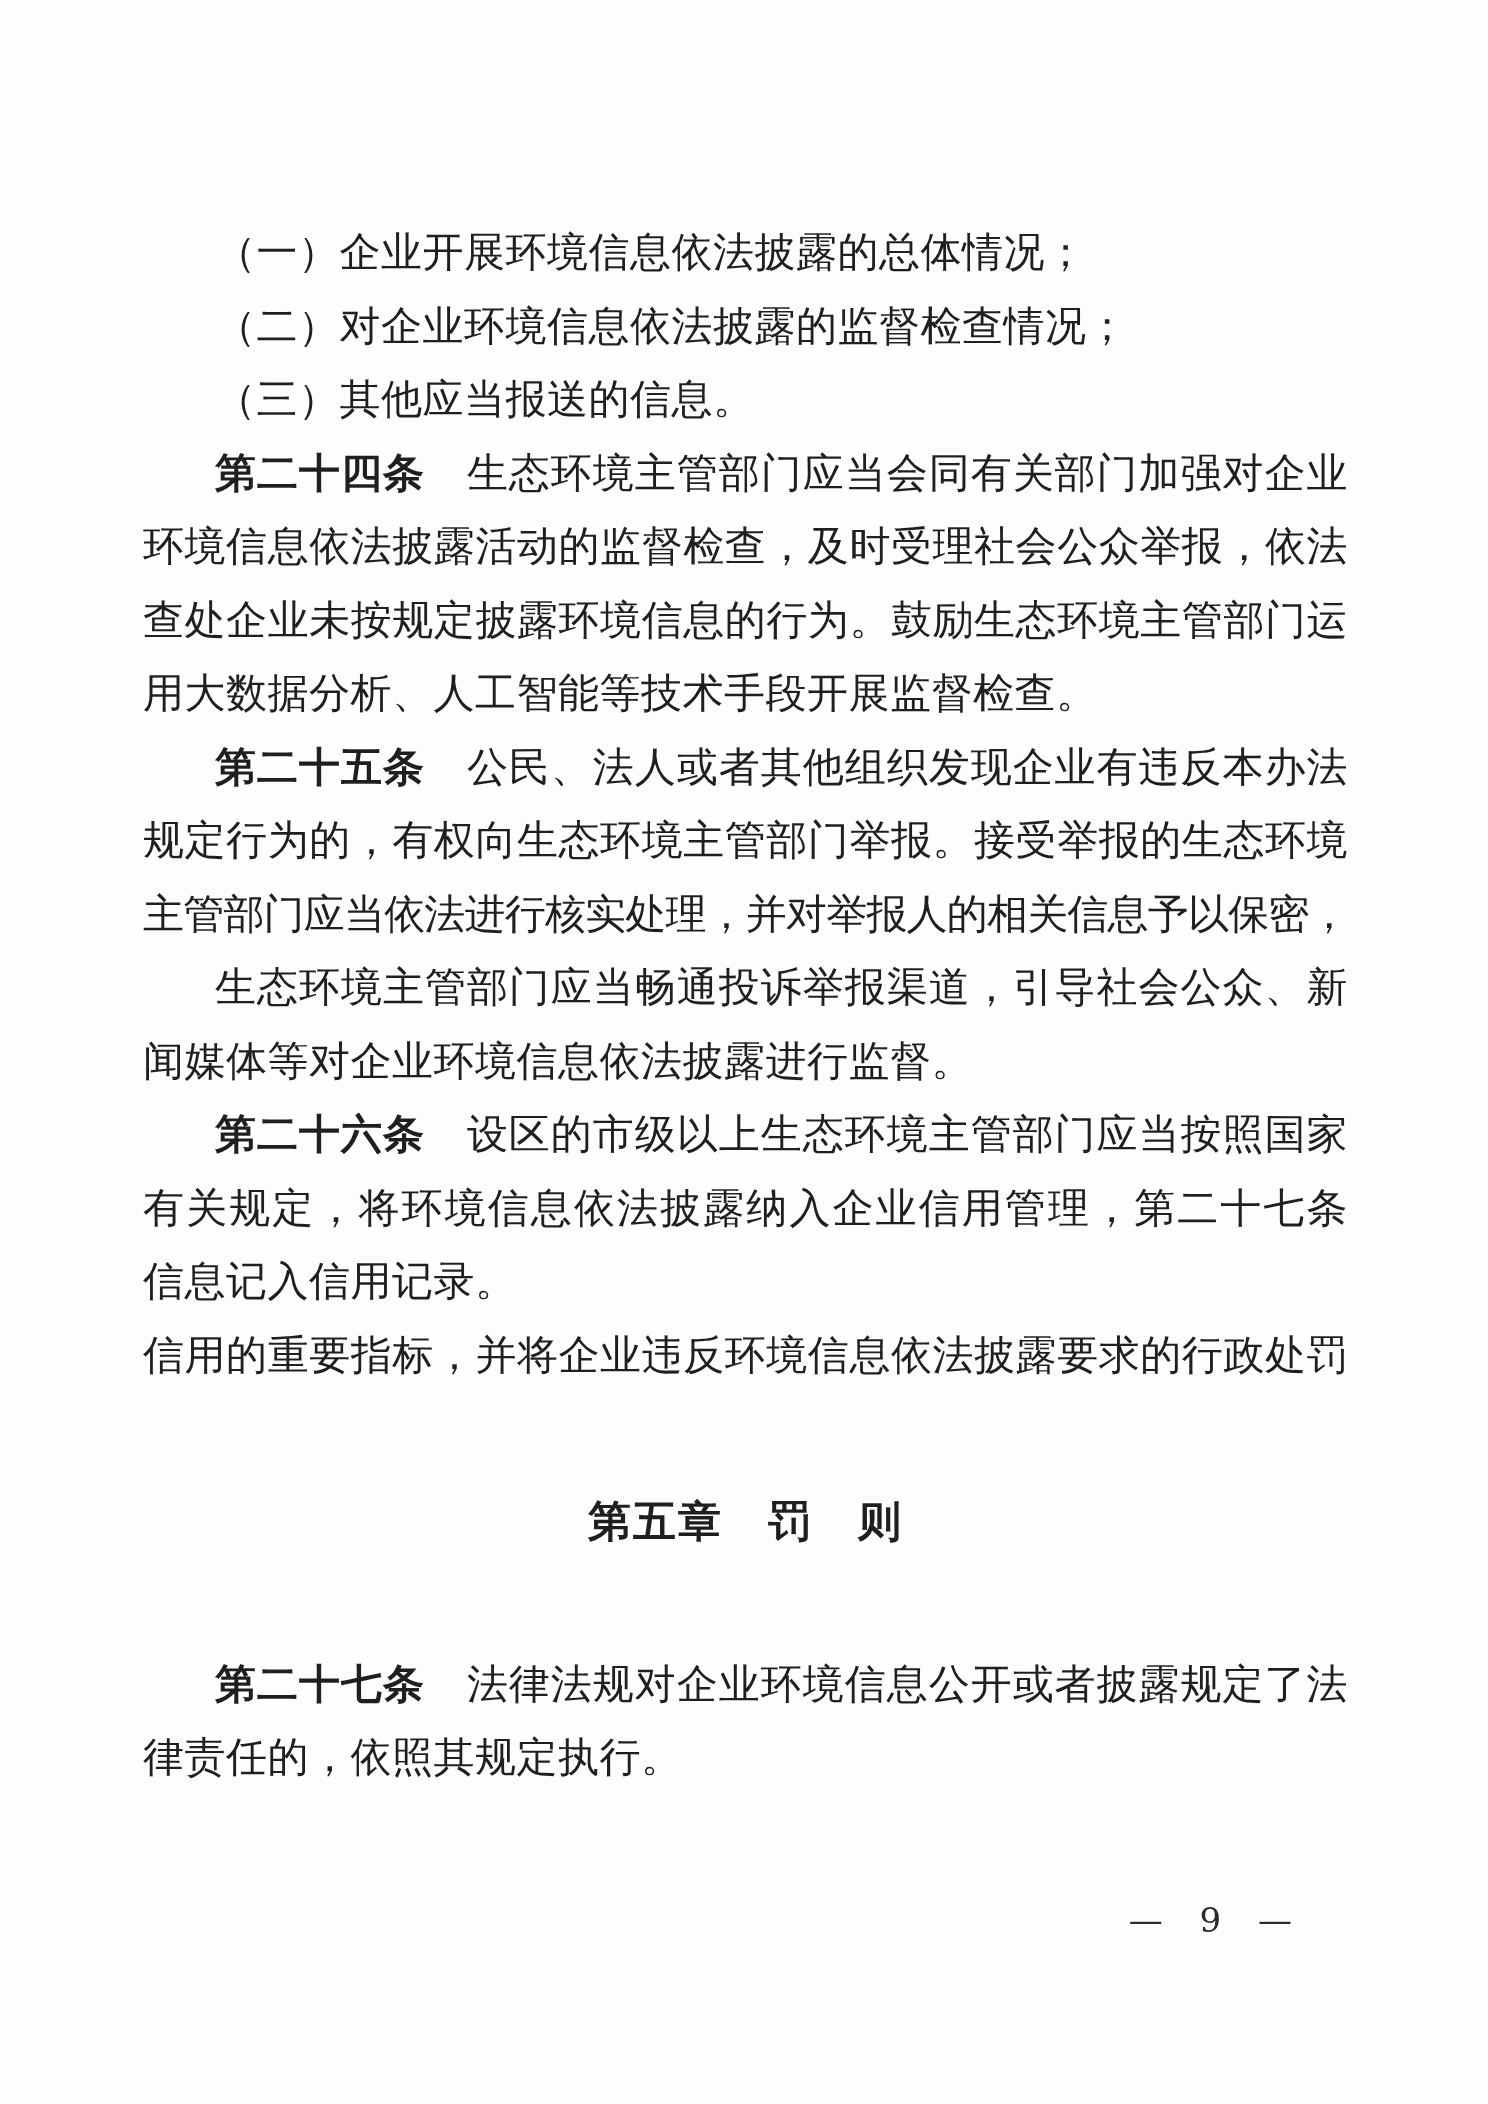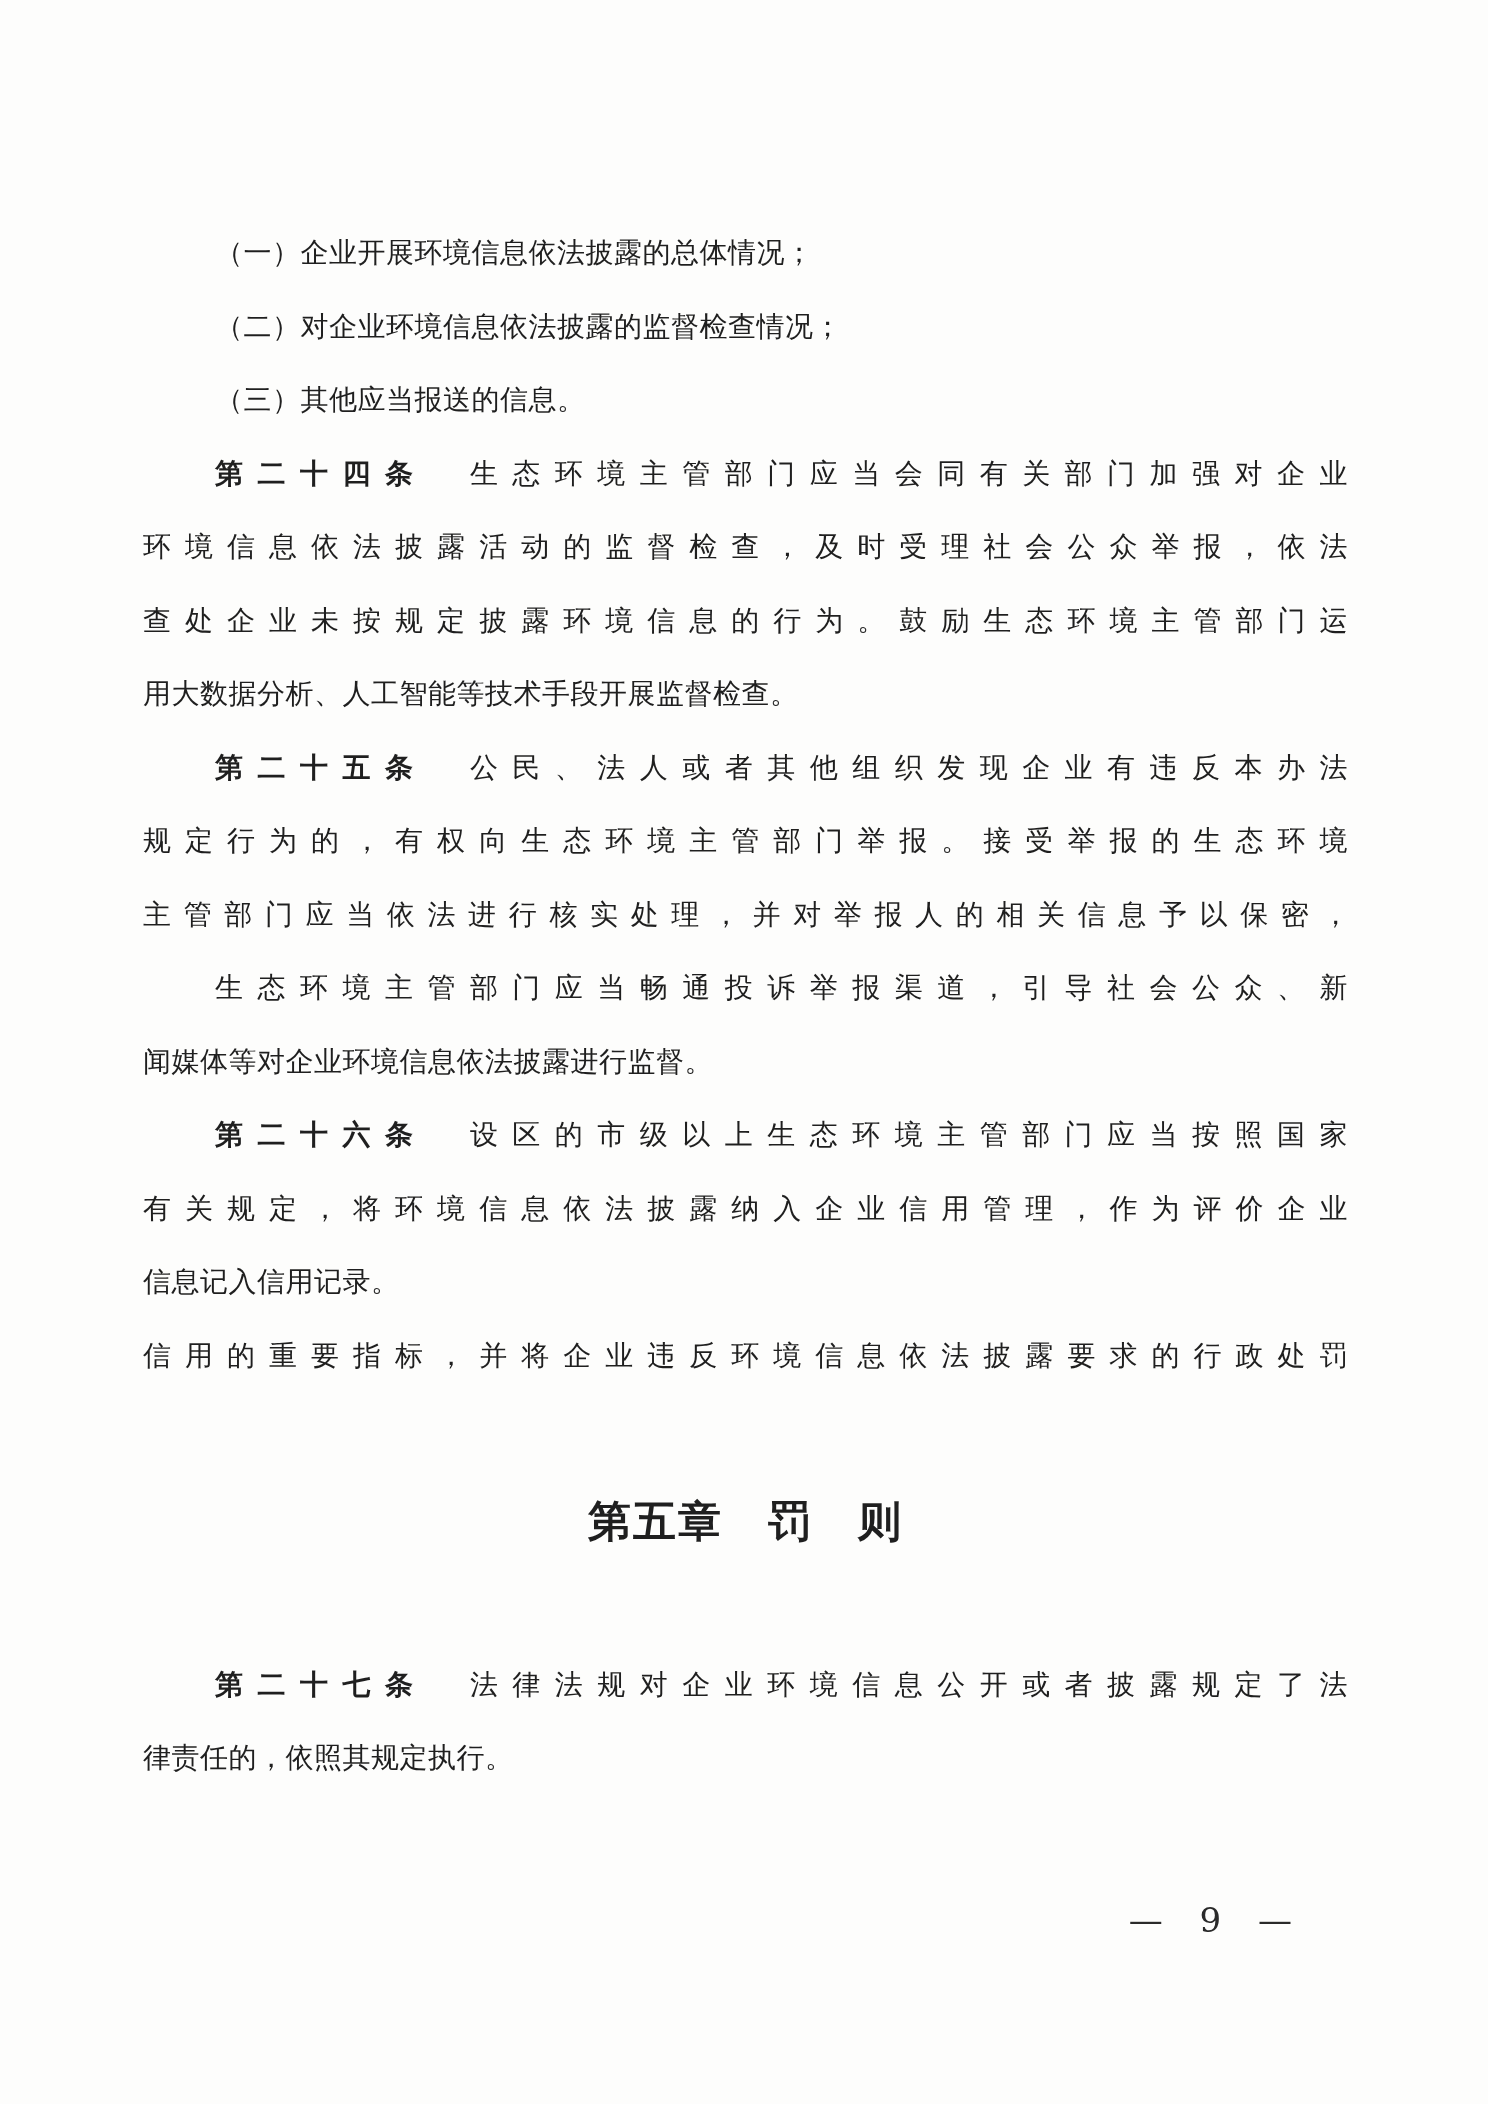--- a/index.html
+++ b/index.html
@@ -24,21 +24,21 @@
   .text-block {
     position: absolute;
     left: 143px;
     top: 216px;
     width: 1205px;
   }
   .line {
     width: 1205px;
     height: 73.5px;
     line-height: 73.5px;
-    font-size: 28px;
+    font-size: 41px;
     white-space: nowrap;
     letter-spacing: 0.5px;
     font-family: Liberation Serif, serif;
   }
   .line.indent {
     text-indent: 72px;
   }
   .line.fill {
     text-align: justify;
     text-align-last: justify;
@@ -87,21 +87,21 @@
     <div class="line"><span>用大数据分析、人工智能等技术手段开展监督检查。</span></div>
 
     <div class="line indent fill"><span class="art">第二十五条</span><span>　公民、法人或者其他组织发现企业有违反本办法</span></div>
     <div class="line fill"><span>规定行为的，有权向生态环境主管部门举报。接受举报的生态环境</span></div>
     <div class="line fill tight"><span>主管部门应当依法进行核实处理，并对举报人的相关信息予以保密，</span></div>
 
     <div class="line indent fill"><span>生态环境主管部门应当畅通投诉举报渠道，引导社会公众、新</span></div>
     <div class="line"><span>闻媒体等对企业环境信息依法披露进行监督。</span></div>
 
     <div class="line indent fill"><span class="art">第二十六条</span><span>　设区的市级以上生态环境主管部门应当按照国家</span></div>
-    <div class="line fill"><span>有关规定，将环境信息依法披露纳入企业信用管理，作为评价企业</span></div>
+    <div class="line fill"><span>有关规定，将环境信息依法披露纳入企业信用管理，第二十七条</span></div>
     <div class="line"><span>信息记入信用记录。</span></div>
     <div class="line fill"><span>信用的重要指标，并将企业违反环境信息依法披露要求的行政处罚</span></div>
 
     <div class="chapter-heading">第五章　罚　则</div>
 
     <div class="line indent fill"><span class="art">第二十七条</span><span>　法律法规对企业环境信息公开或者披露规定了法</span></div>
     <div class="line"><span>律责任的，依照其规定执行。</span></div>
 
   </div>
 

